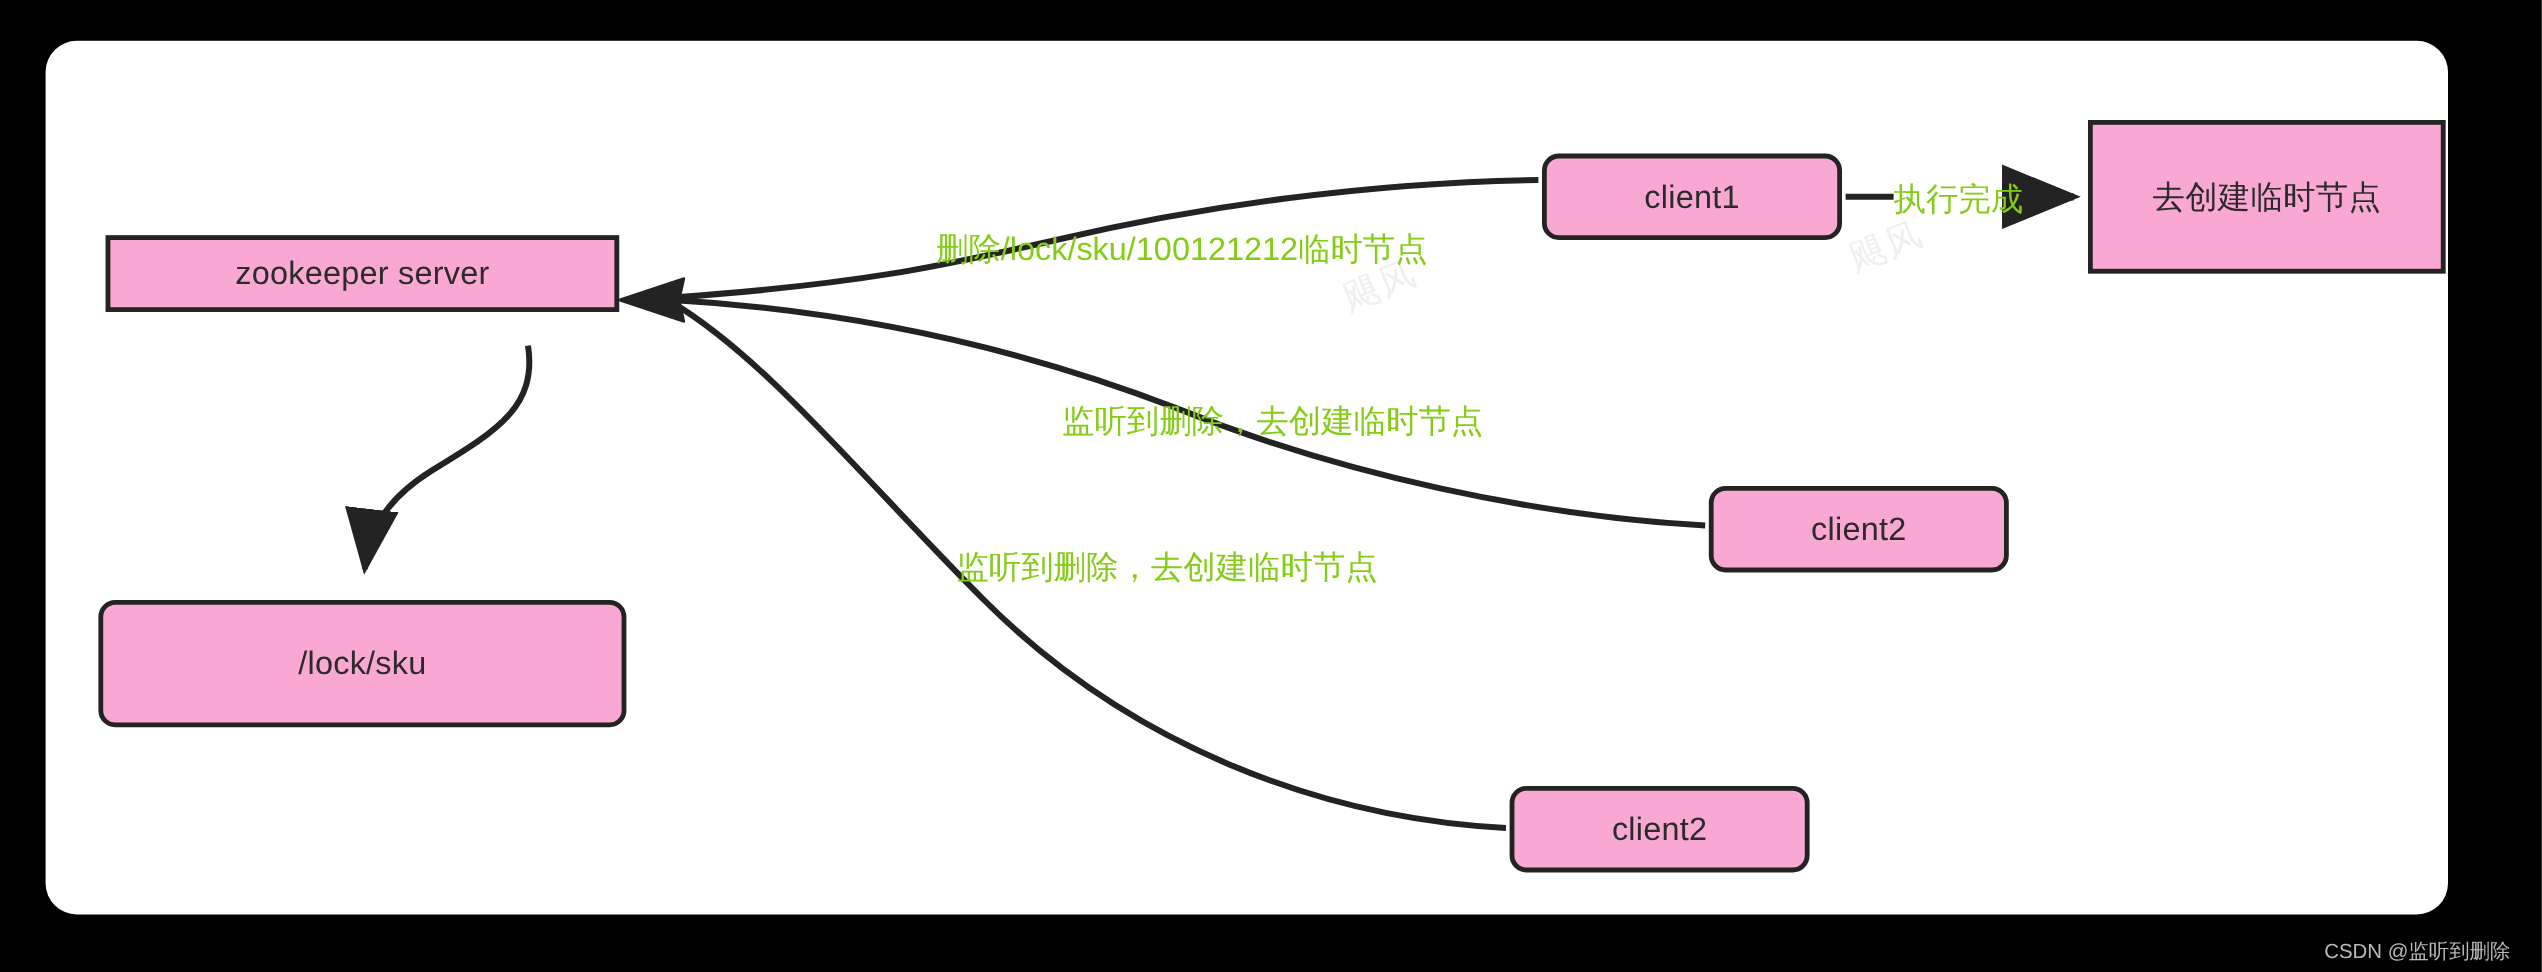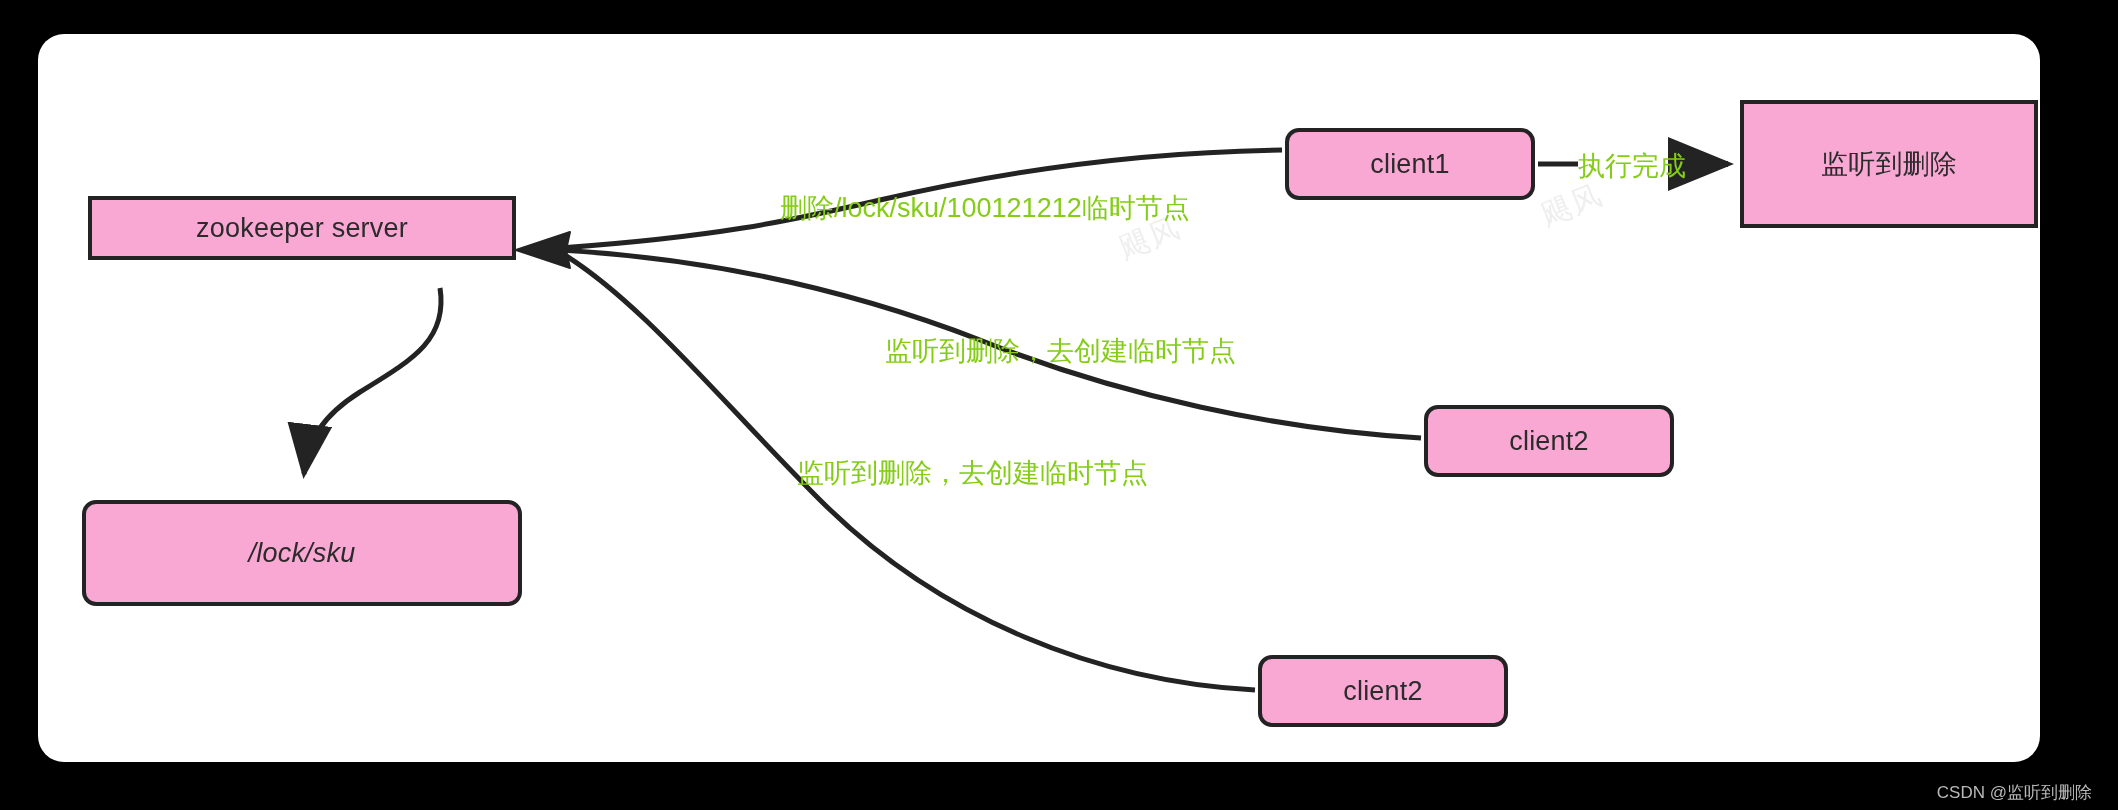--- a/index.html
+++ b/index.html
@@ -110,30 +110,30 @@
     <line x1="1700" y1="164" x2="1728" y2="164" stroke="#232323" stroke-width="6" marker-end="url(#arrowhead)"></line>
   </svg>
 
   <div class="watermark-diag" style="left:1540px; top:185px;">飓风</div>
   <div class="watermark-diag" style="left:1118px; top:218px;">飓风</div>
 
   <div class="node-box sharp" style="left:88px; top:196px; width:428px; height:64px;">
     <span>zookeeper server</span>
   </div>
 
-  <div class="node-box rounded" style="left:82px; top:500px; width:440px; height:106px;font-style:italic;">
+  <div class="node-box rounded" style="left:82px; top:500px; width:440px; height:106px;">
     <span>/lock/sku</span>
   </div>
 
   <div class="node-box rounded" style="left:1285px; top:128px; width:250px; height:72px;">
     <span>client1</span>
   </div>
 
   <div class="node-box sharp" style="left:1740px; top:100px; width:298px; height:128px;">
-    <span>监听到删除</span>
+    <span>去创建临时节点</span>
   </div>
 
   <div class="node-box rounded" style="left:1424px; top:405px; width:250px; height:72px;">
     <span>client2</span>
   </div>
 
   <div class="node-box rounded" style="left:1258px; top:655px; width:250px; height:72px;">
     <span>client2</span>
   </div>
 

